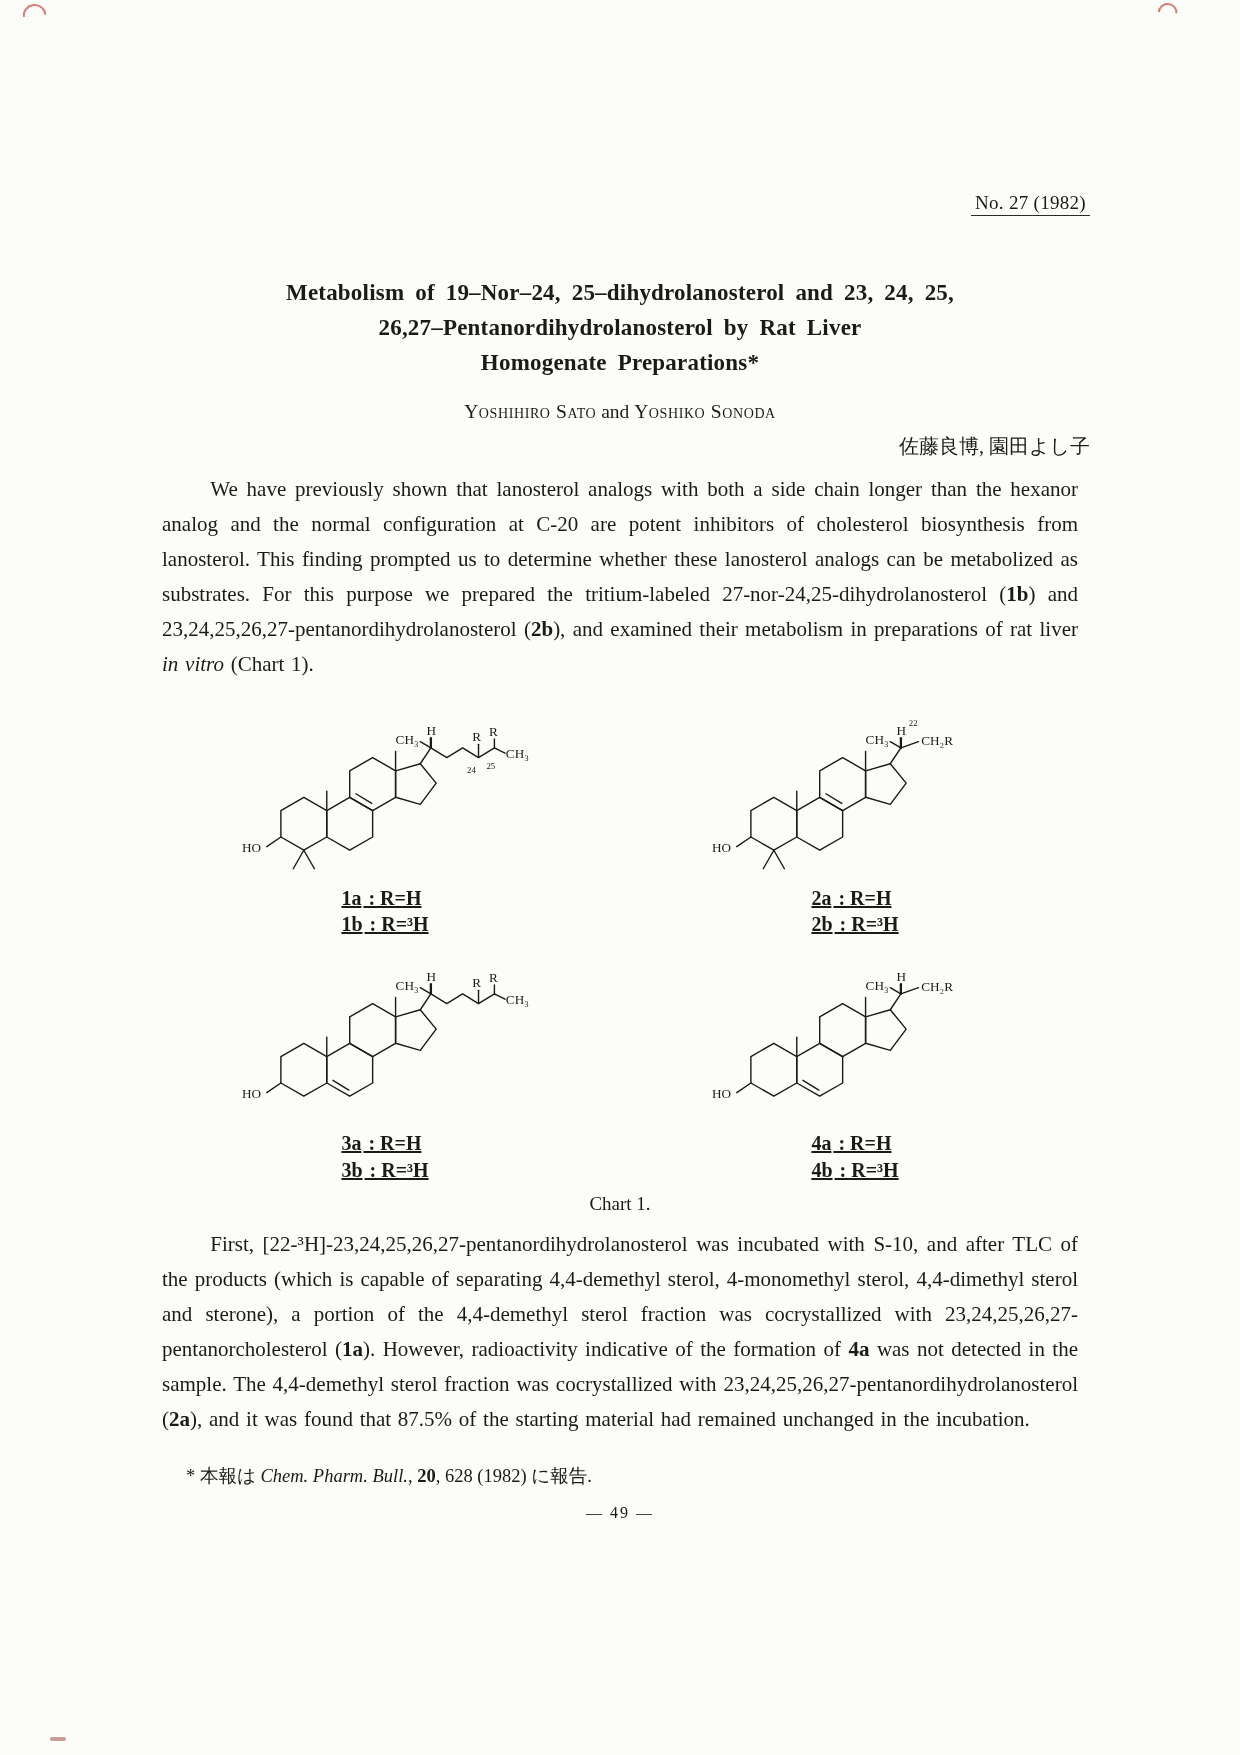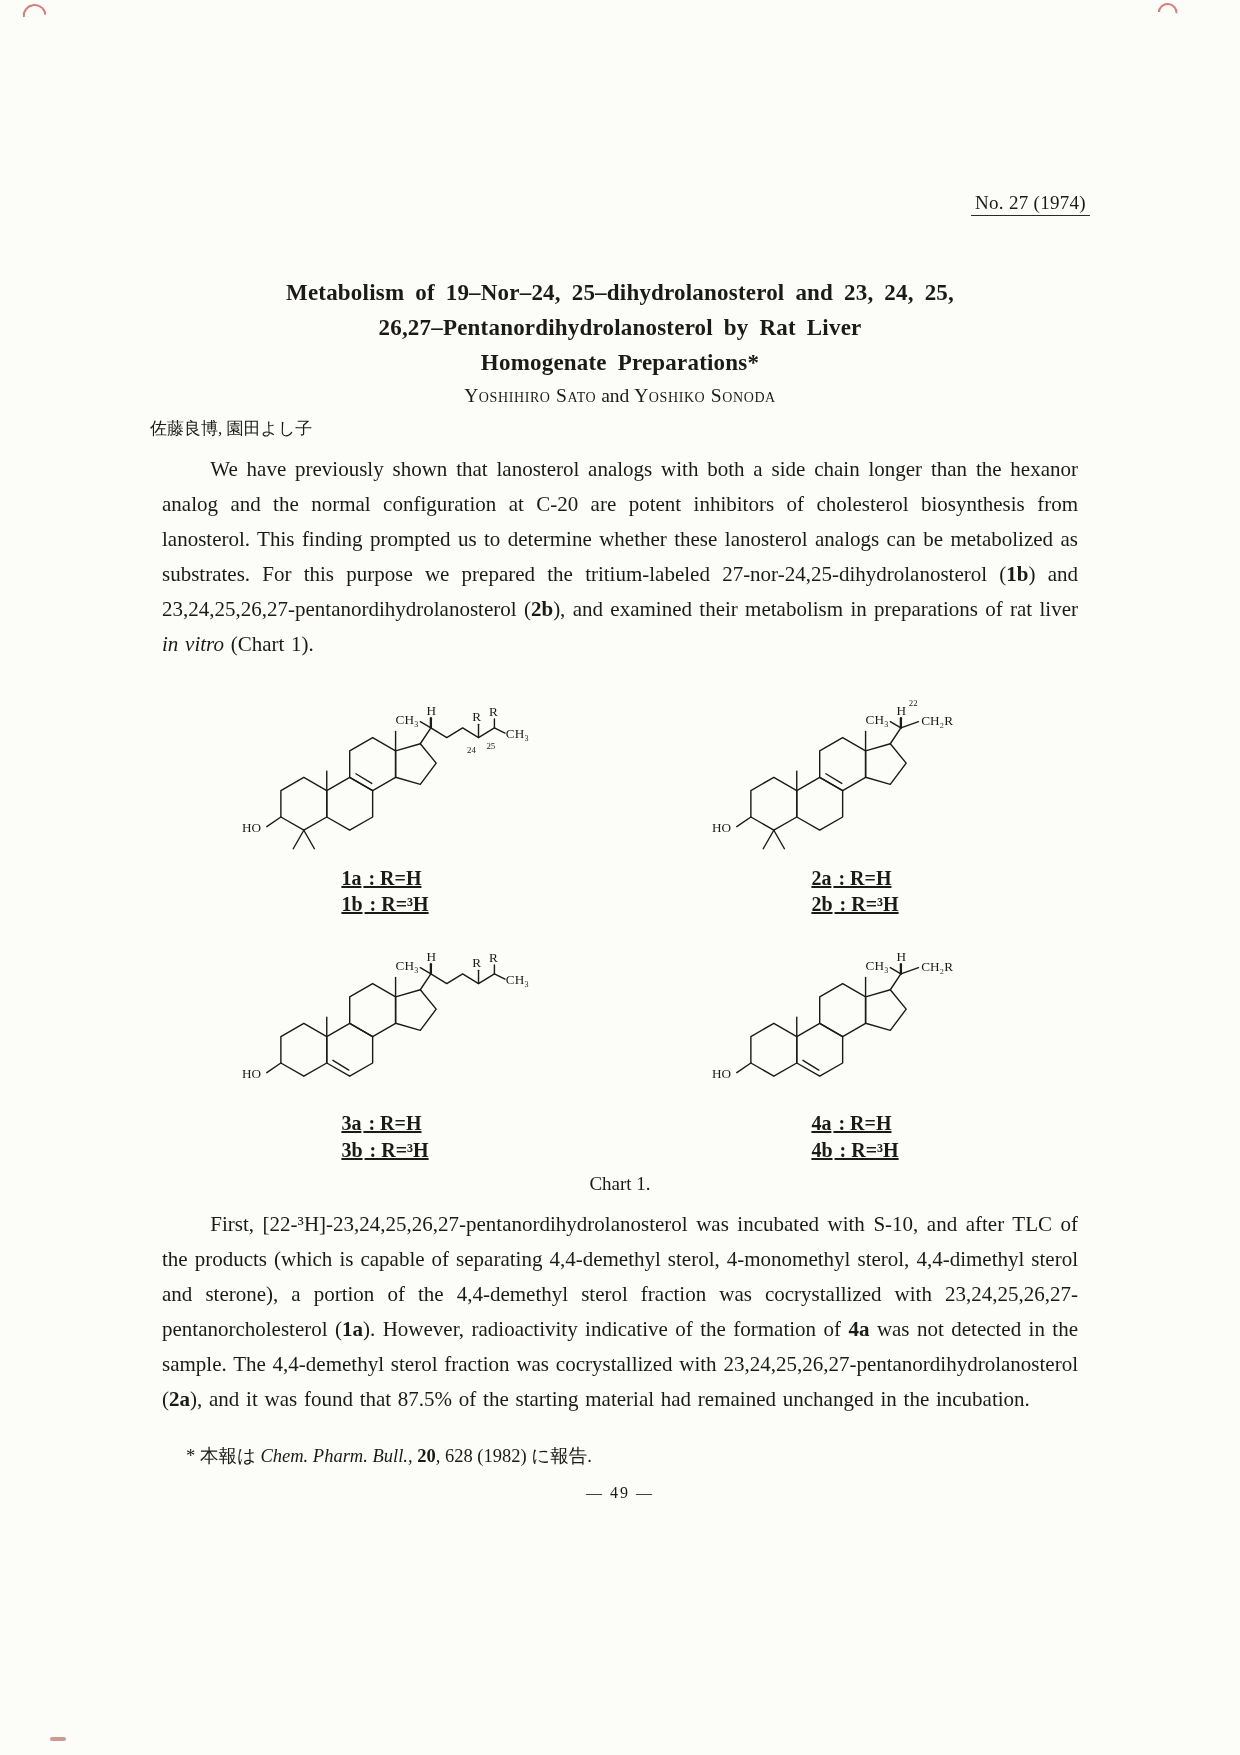--- a/index.html
+++ b/index.html
@@ -15,23 +15,23 @@
   }
   .content { padding: 0 150px; }
 
   .journal-ref { padding-top: 192px; text-align: right; font-size: 19px; letter-spacing: .3px; }
   .journal-ref .underlined { border-bottom: 1.6px solid #2b2a28; padding: 0 4px 2px; }
 
   .title { margin: 62px 0 0; text-align: center; font-size: 23px; font-weight: 700;
            line-height: 1.52; word-spacing: 5px; letter-spacing: .2px; }
   .title .title-line { display: block; }
 
-  .authors-en { margin-top: 4px; text-align: center; font-size: 19.5px; }
+  .authors-en { margin-top: 20px; text-align: center; font-size: 19.5px; }
   .smallcaps { font-variant: small-caps; letter-spacing: .6px; }
-  .authors-jp { margin-top: 10px; text-align: left; font-size: 17px; }
+  .authors-jp { margin-top: 10px; text-align: right; font-size: 20px; }
 
   p.body { margin: 12px; font-size: 21px; line-height: 35px; text-align: justify;
            text-indent: 2.3em; word-spacing: 1.5px; }
   .para1 { margin-top: 30px; }
   .para2 { margin-top: 18px; }
 
   .chart { margin-top: 20px; }
   .chart-grid { display: grid; grid-template-columns: 1fr 1fr; row-gap: 10px; justify-items: center; }
   figure.structure { margin: 0; display: flex; flex-direction: column; align-items: center; }
   .struct-caption { margin-top: 2px; font-size: 20px; font-weight: 700; line-height: 1.32; text-align: left; text-decoration: underline; }
@@ -60,21 +60,21 @@
 </head>
 <body>
 
 <div class="artifact-red" id="art-tl"></div>
 <div class="artifact-red" id="art-tr"></div>
 <div id="art-bl"></div>
 
 <div class="content">
 
   <div class="journal-ref">
-    <span class="underlined">No. 27 (1974)</span>
+    <span class="underlined">No. 27 (1982)</span>
   </div>
 
   <h1 class="title">
     <span class="title-line">Metabolism of 19–Nor–24, 25–dihydrolanosterol and 23, 24, 25,</span>
     <span class="title-line">26,27–Pentanordihydrolanosterol by Rat Liver</span>
     <span class="title-line">Homogenate Preparations*</span>
   </h1>
 
   <div class="authors-en">
     <span class="smallcaps">Yoshihiro Sato</span><span> and </span><span class="smallcaps">Yoshiko Sonoda</span>

